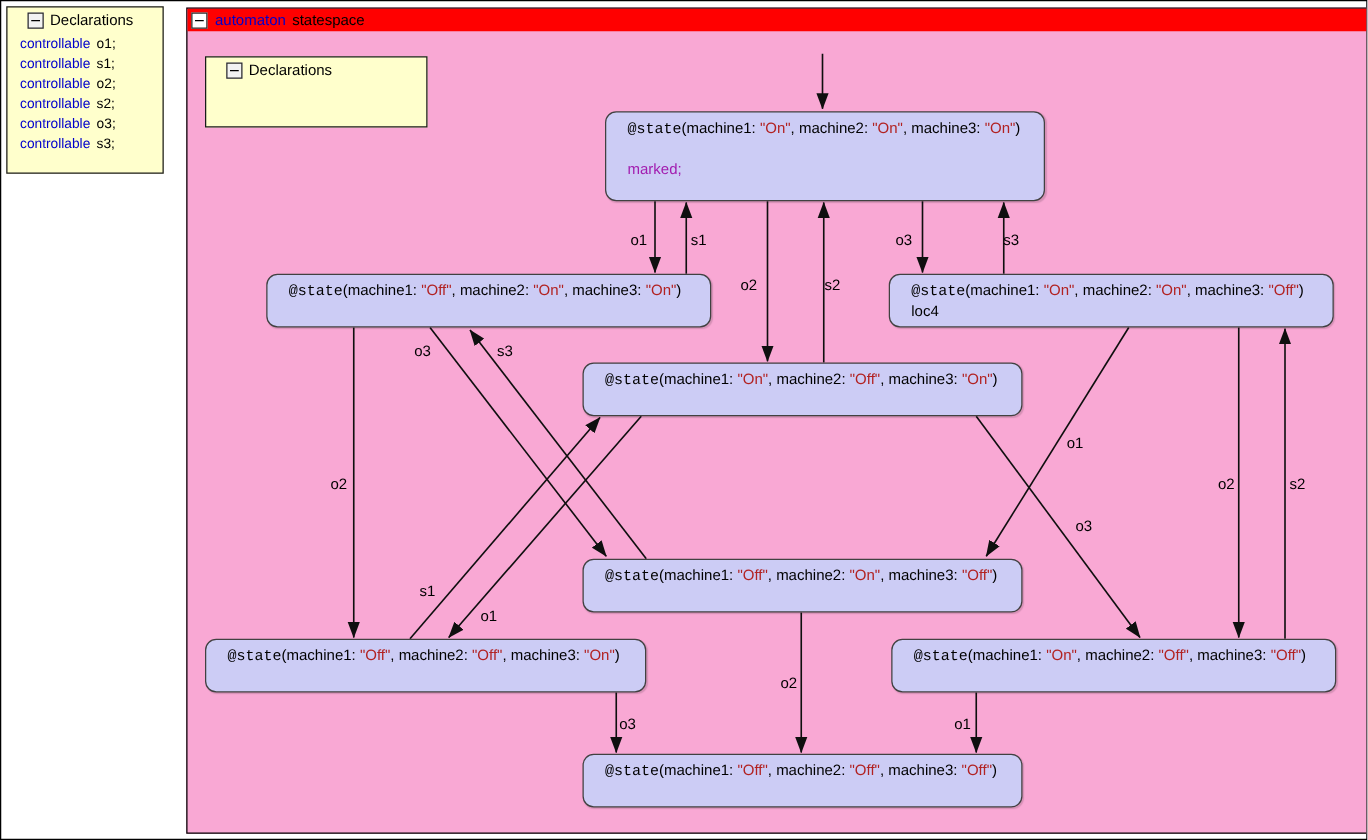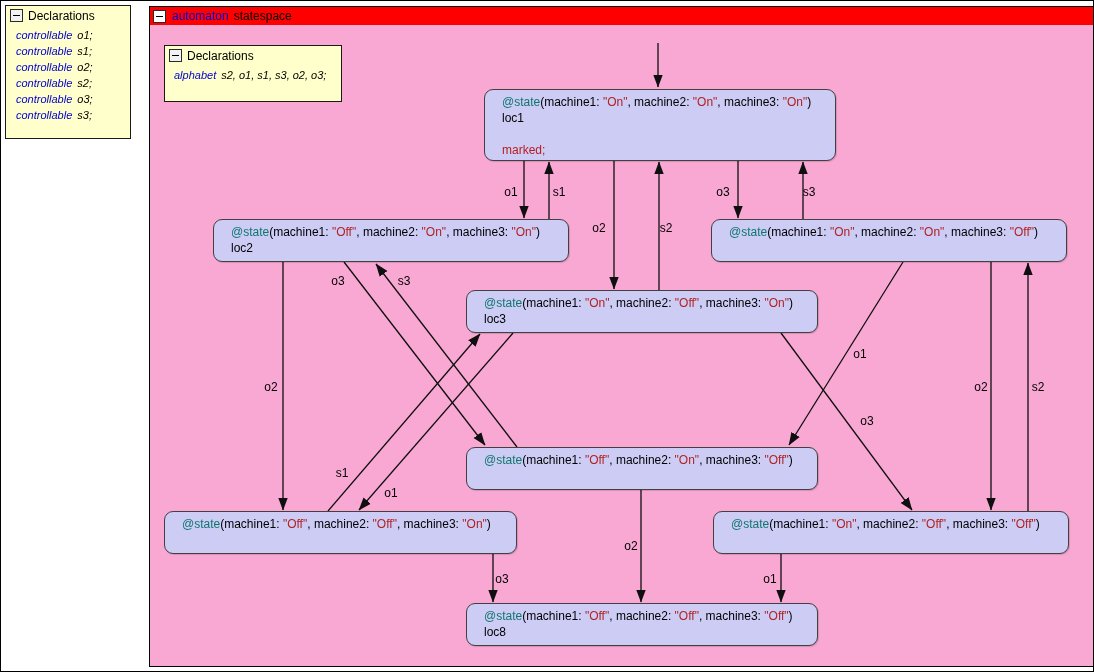--- a/index.html
+++ b/index.html
@@ -15,24 +15,24 @@
     flex:0 0 auto; vertical-align:middle;
   }
   .minusbtn::after {
     content:""; position:absolute; left:2px; right:2px; top:5px; height:1px; background:#000;
   }
   
   .declbox {
     position:absolute; background:#ffffcc; border:1px solid #1a1a1a;
     box-sizing:border-box; font-size:11px;
   }
-  .decl-header { display:flex; align-items:flex-start; gap:5px; padding:3px 4px 2px 4px; }
+  .decl-header { display:flex; align-items:center; gap:5px; padding:3px 4px 2px 16px; }
   .decl-title { font-size:12px; }
   .decl-items { padding:2px 0 0 10px; }
-  .decl-item { line-height:16px; white-space:nowrap;font-style:italic; }
+  .decl-item { line-height:16px; white-space:nowrap; }
   .kw { color:#0000cd; }
   .decl-name { margin-left:5px; }
   
   .group {
     position:absolute; left:148px; top:5px; width:1078px; height:661px;
     border:1px solid #000; background:#f9a8d4; box-sizing:border-box;
   }
   .group-header {
     height:18px; background:#ff0000; display:flex; align-items:center;
     gap:6px; padding-left:3px; font-size:12px;
@@ -40,23 +40,23 @@
   .group-header .minusbtn { background:#ffffff; }
   .group-name { margin-left:5px; }
   
   .state {
     position:absolute; background:#ccccf5; border:1.5px solid #414141;
     border-radius:9px; box-sizing:border-box; padding:4px 0 0 17px;
     font-size:12px; white-space:nowrap; overflow:hidden;
     box-shadow:1px 1px 1px rgba(0,0,0,0.15);
   }
   .sline { line-height:16px; }
-  .gray { color:#0f766e; }
+  .gray { color:#000000;font-family:Liberation Mono, monospace; }
   .red { color:#b22222; }
-  .blue { color:#b91c1c; }
+  .blue { color:#a21caf; }
   .marked-line { margin-top:16px; }
   
   svg.overlay { position:absolute; left:0; top:0; pointer-events:none; }
   svg.overlay line { stroke:#0f0f0f; stroke-width:1.3; }
   svg.overlay text {
     font-family:"Liberation Sans", sans-serif; font-size:12px; fill:#000;
     text-anchor:middle;
   }
   svg.overlay .arrhead { fill:#0f0f0f; }
 </style>
@@ -84,23 +84,20 @@
     <div class="group-header">
       <span class="minusbtn"></span>
       <span><span class="kw">automaton</span><span class="group-name">statespace</span></span>
     </div>
   </div>
 
   <div class="declbox" style="left:163px; top:44px; width:178px; height:57px;">
     <div class="decl-header">
       <span class="minusbtn"></span>
       <span class="decl-title">Declarations</span>
-    </div>
-    <div class="decl-items" style="padding-left:9px;">
-      <div class="decl-item"><span class="kw">alphabet</span><span class="decl-name">s2, o1, s1, s3, o2, o3;</span></div>
     </div>
   </div>
 
   <svg class="overlay" width="1094" height="672">
     <defs>
       <marker id="arr" viewBox="0 0 12 10" markerWidth="13" markerHeight="11" refX="11.5" refY="5" orient="auto" markerUnits="userSpaceOnUse">
         <path class="arrhead" d="M0,0.5 L12,5 L0,9.5 Z"></path>
       </marker>
     </defs>
 
@@ -143,48 +140,45 @@
     <text x="866" y="424">o3</text>
     <text x="980" y="390">o2</text>
     <text x="1037" y="390">s2</text>
     <text x="501" y="582">o3</text>
     <text x="630" y="549">o2</text>
     <text x="769" y="582">o1</text>
   </svg>
 
   <div class="state" style="left:483px; top:88px; width:352px; height:72px;">
     <div class="sline"><span class="gray">@state</span><span>(</span><span>machine1: </span><span class="red">"On"</span><span>, machine2: </span><span class="red">"On"</span><span>, machine3: </span><span class="red">"On"</span><span>)</span></div>
-    <div class="sline">loc1</div>
     <div class="sline marked-line blue">marked;</div>
   </div>
 
   <div class="state" style="left:212px; top:218px; width:356px; height:43px;">
     <div class="sline"><span class="gray">@state</span><span>(</span><span>machine1: </span><span class="red">"Off"</span><span>, machine2: </span><span class="red">"On"</span><span>, machine3: </span><span class="red">"On"</span><span>)</span></div>
-    <div class="sline">loc2</div>
   </div>
 
   <div class="state" style="left:710px; top:218px; width:356px; height:43px;">
     <div class="sline"><span class="gray">@state</span><span>(</span><span>machine1: </span><span class="red">"On"</span><span>, machine2: </span><span class="red">"On"</span><span>, machine3: </span><span class="red">"Off"</span><span>)</span></div>
+    <div class="sline">loc4</div>
   </div>
 
   <div class="state" style="left:465px; top:289px; width:352px; height:43px;">
     <div class="sline"><span class="gray">@state</span><span>(</span><span>machine1: </span><span class="red">"On"</span><span>, machine2: </span><span class="red">"Off"</span><span>, machine3: </span><span class="red">"On"</span><span>)</span></div>
-    <div class="sline">loc3</div>
   </div>
 
   <div class="state" style="left:465px; top:446px; width:352px; height:43px;">
     <div class="sline"><span class="gray">@state</span><span>(</span><span>machine1: </span><span class="red">"Off"</span><span>, machine2: </span><span class="red">"On"</span><span>, machine3: </span><span class="red">"Off"</span><span>)</span></div>
   </div>
 
   <div class="state" style="left:163px; top:510px; width:353px; height:43px;">
     <div class="sline"><span class="gray">@state</span><span>(</span><span>machine1: </span><span class="red">"Off"</span><span>, machine2: </span><span class="red">"Off"</span><span>, machine3: </span><span class="red">"On"</span><span>)</span></div>
   </div>
 
   <div class="state" style="left:712px; top:510px; width:356px; height:43px;">
     <div class="sline"><span class="gray">@state</span><span>(</span><span>machine1: </span><span class="red">"On"</span><span>, machine2: </span><span class="red">"Off"</span><span>, machine3: </span><span class="red">"Off"</span><span>)</span></div>
   </div>
 
   <div class="state" style="left:465px; top:602px; width:352px; height:43px;">
     <div class="sline"><span class="gray">@state</span><span>(</span><span>machine1: </span><span class="red">"Off"</span><span>, machine2: </span><span class="red">"Off"</span><span>, machine3: </span><span class="red">"Off"</span><span>)</span></div>
-    <div class="sline">loc8</div>
   </div>
 
 </div>
 
 </body></html>

